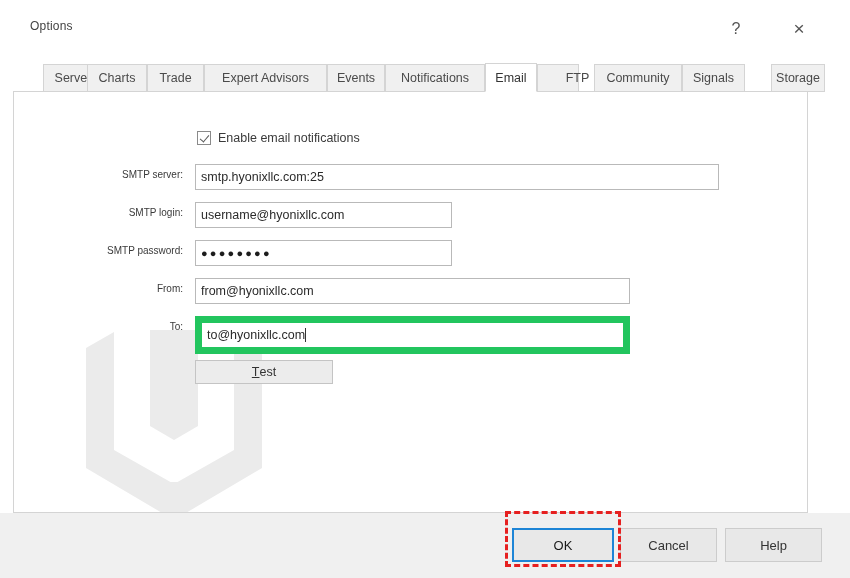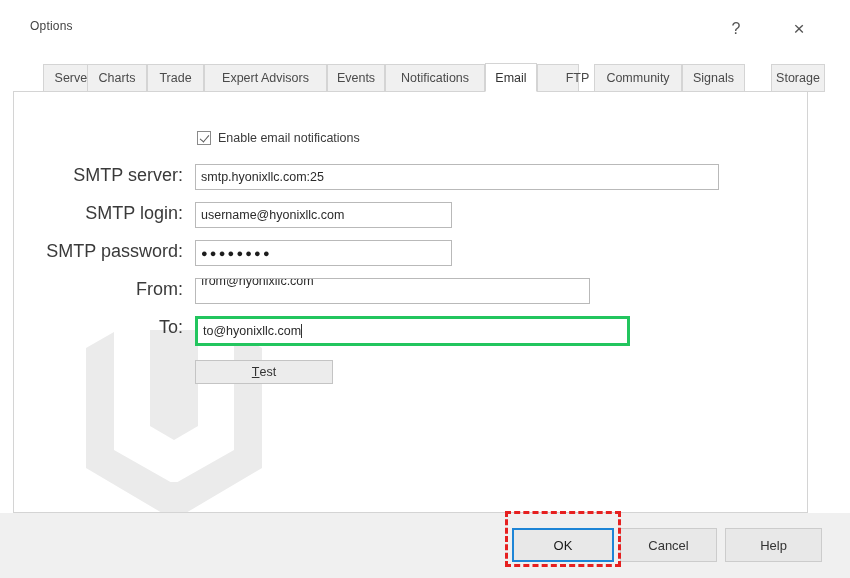--- a/index.html
+++ b/index.html
@@ -152,21 +152,21 @@
   .field-row {
     position: absolute;
     height: 22px;
   }
   .field-label {
     position: absolute;
     right: 0;
     top: 0;
     height: 22px;
     line-height: 22px;
-    font-size: 18px;
+    font-size: 10px;
     color: #3a3a3a;
     white-space: nowrap;
     text-align: right;
   }
   .field-input {
     position: absolute;
     top: 0;
     height: 22px;
     box-sizing: border-box;
     background: #ffffff;
@@ -175,21 +175,21 @@
     font-size: 12.5px;
     color: #2b2b2b;
     padding: 12px 5px;
     line-height: 20px;
     display: flex;
     align-items: center;
     white-space: nowrap;
     overflow: hidden;
   }
   .field-input.focused {
-    border: 3px solid #22c55e;
+    border: 7px solid #22c55e;
   }
   .caret {
     display: inline-block;
     width: 1px;
     height: 14px;
     background: #333333;
     margin-left: 0px;
   }
   .dots {
     letter-spacing: 2.2px;
@@ -308,21 +308,21 @@
           </div>
         </div>
         <div class="field-row" style="left: 0px; top: 148px; width: 438px;">
           <div class="field-label" style="right: 269px;">SMTP password:</div>
           <div class="field-input" style="left: 181px; width: 257px;">
             <span class="dots">●●●●●●●●</span>
           </div>
         </div>
         <div class="field-row" style="left: 0px; top: 186px; width: 616px;">
           <div class="field-label" style="right: 447px;">From:</div>
-          <div class="field-input" style="left: 181px; width: 395px; align-items: flex-end;">
+          <div class="field-input" style="left: 181px; width: 435px;">
             <span>from@hyonixllc.com</span>
           </div>
         </div>
         <div class="field-row" style="left: 0px; top: 224px; width: 616px;">
           <div class="field-label" style="right: 447px;">To:</div>
           <div class="field-input focused" style="left: 181px; width: 435px;">
             <span>to@hyonixllc.com</span>
             <span class="caret"></span>
           </div>
         </div>

